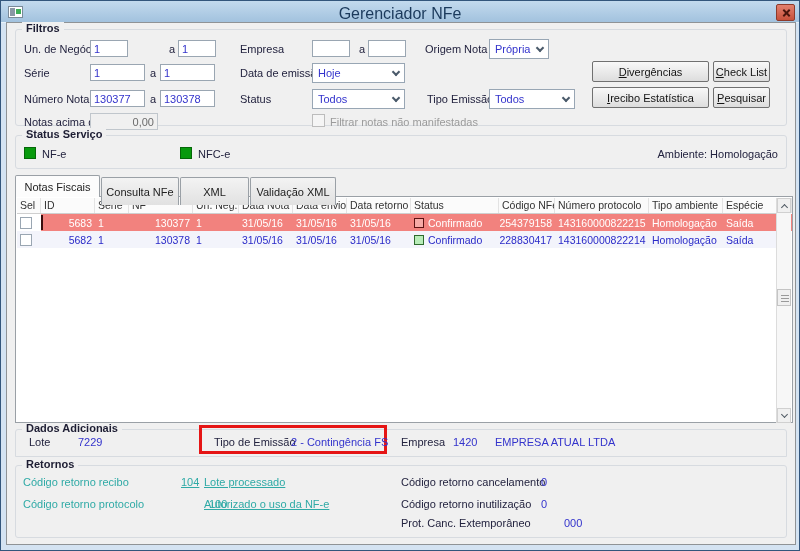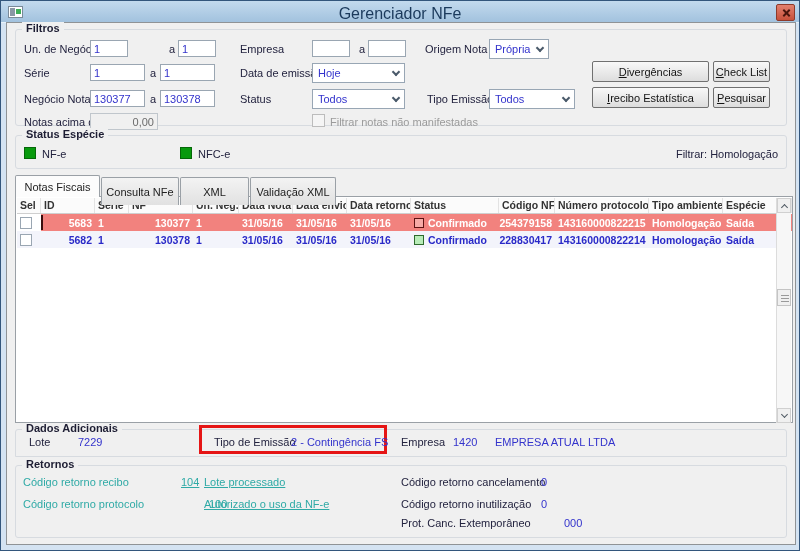--- a/index.html
+++ b/index.html
@@ -76,21 +76,21 @@
   .sq { position:absolute; width:12px; height:12px; background:#089a0d; border:1px solid #056808; }
 
   .tab {
     position:absolute; display:flex; align-items:center; justify-content:center;
     border:1px solid #9aa0a6; border-bottom:none; border-radius:2px 2px 0 0;
     font-size:11px; color:#222; cursor:default; white-space:nowrap;
   }
   .tab.active { top:174px; height:22px; background:#fcfcfc; z-index:3; }
   .tab.inactive { top:176px; height:28px; background:linear-gradient(#f3f3f3,#e1e1e1); z-index:2; }
 
-  .panel { position:absolute; left:14px; top:195px; width:778px; height:227px; background:#fff; border:1px solid #9aa0a6; z-index:1;font-weight:bold; }
+  .panel { position:absolute; left:14px; top:195px; width:778px; height:227px; background:#fff; border:1px solid #9aa0a6; z-index:1; }
 
   .ghead { position:absolute; left:1px; top:1px; right:16px; height:16px; display:flex; background:#fbfbfb; border-bottom:1px solid #cfcfcf; font-size:10.5px; color:#333; }
   .hc { border-right:1px solid #e3e3e3; padding:1px 3px; overflow:hidden; white-space:nowrap; flex:0 0 auto; }
 
   .grow { position:absolute; left:1px; right:16px; height:17px; display:flex; font-size:10.5px; }
   .c { padding:2px 3px; white-space:nowrap; overflow:hidden; flex:0 0 auto; display:flex; align-items:center; }
   .c.r { justify-content:flex-end; }
   .row-sel .c.band { background:#f2827e; color:#fff; }
   .row-alt { background:#f3f4fb; color:#2a2ac8; }
   .row-alt .c { color:#2a2ac8; }
@@ -165,21 +165,21 @@
 
     <div class="btn" style="left:576px; top:31px; width:117px;">
       <span class="mn">D</span>
         <span>ivergências</span>
     </div>
     <div class="btn" style="left:697px; top:31px; width:57px;">
       <span class="mn">C</span>
         <span>heck List</span>
     </div>
 
-    <span class="abs lbl" style="left:8px; top:63px;">Negócio Nota</span>
+    <span class="abs lbl" style="left:8px; top:63px;">Número Nota</span>
     <input class="txt" style="left: 74px; top: 60px; width: 55px;" value="130377">
     <span class="abs lbl" style="left:134px; top:63px;">a</span>
     <input class="txt" style="left: 144px; top: 60px; width: 55px;" value="130378">
 
     <span class="abs lbl" style="left:224px; top:63px;">Status</span>
     <div class="combo" style="left:296px; top:59px; width:93px;">
       <span>Todos</span>
       <span class="chev"></span>
     </div>
 
@@ -198,26 +198,26 @@
         <span>esquisar</span>
     </div>
 
     <span class="abs lbl" style="left:8px; top:86px;">Notas acima de</span>
     <input class="txt dis" style="left: 74px; top: 83px; width: 68px;" disabled="" value="0,00">
     <span class="cbx dis" style="left:296px; top:84px;"></span>
     <span class="abs lbl-dis" style="left:314px; top:86px;">Filtrar notas não manifestadas</span>
   </div>
 
   <div class="group" style="left:14px; top:134px; width:772px; height:34px;">
-    <span class="legend">Status Espécie</span>
+    <span class="legend">Status Serviço</span>
     <span class="sq" style="left:8px; top:11px;"></span>
     <span class="abs lbl" style="left:26px; top:12px;">NF-e</span>
     <span class="sq" style="left:164px; top:11px;"></span>
     <span class="abs lbl" style="left:182px; top:12px;">NFC-e</span>
-    <span class="abs lbl" style="right:8px; top:12px;">Filtrar: Homologação</span>
+    <span class="abs lbl" style="right:8px; top:12px;">Ambiente: Homologação</span>
   </div>
 
   <div class="tab active" style="left:14px; width:85px;">
       <span>Notas Fiscais</span>
     </div>
   <div class="tab inactive" style="left:100px; width:78px;">
       <span>Consulta NFe</span>
     </div>
   <div class="tab inactive" style="left:179px; width:69px;">
       <span>XML</span>

